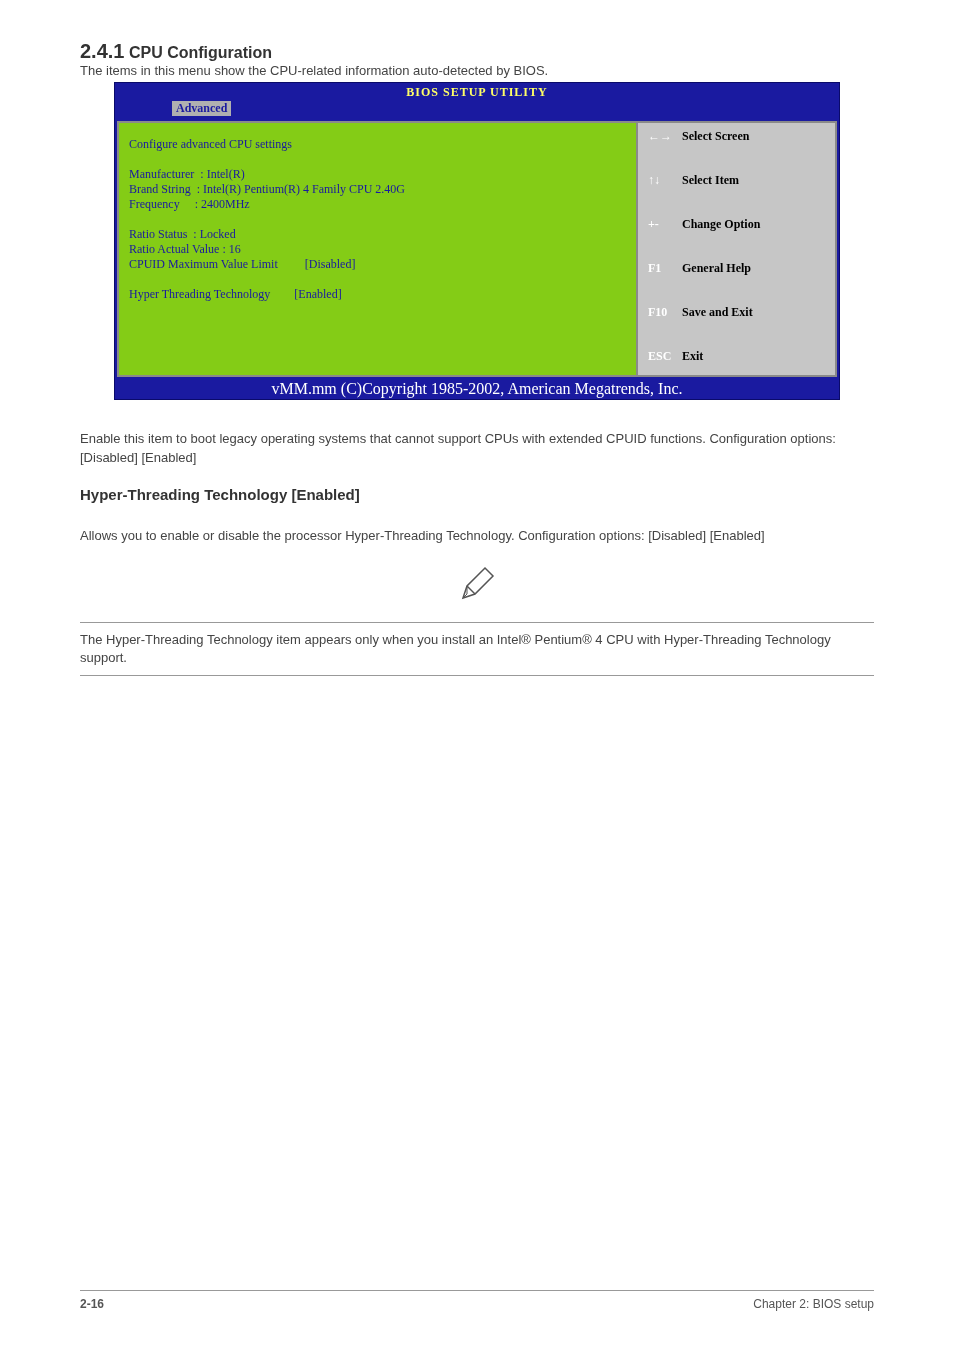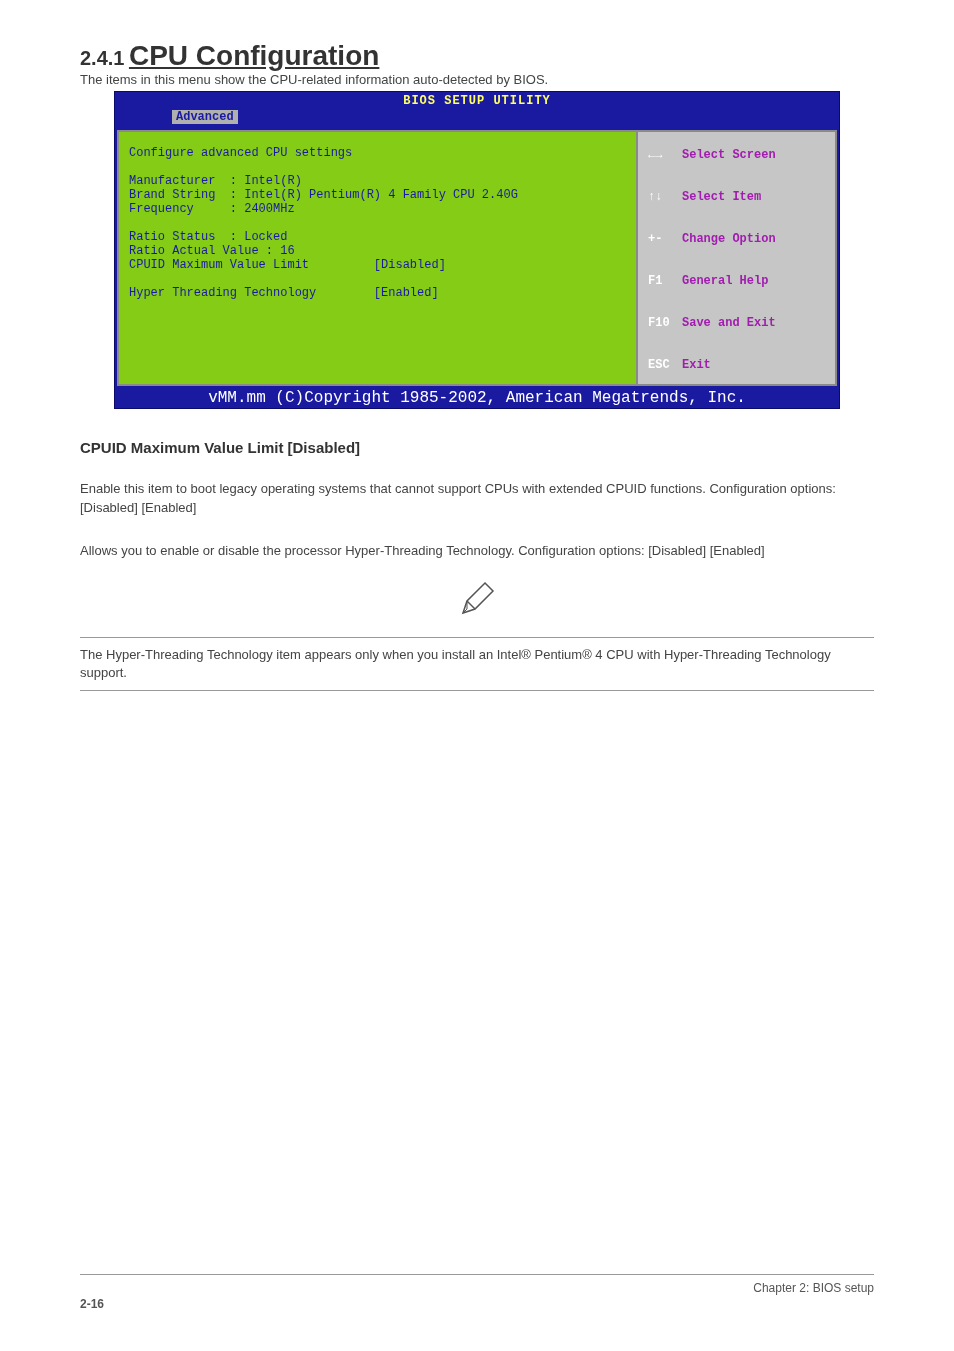--- a/index.html
+++ b/index.html
@@ -15,37 +15,36 @@
   .page {
     width: 100%;
   }
   .section-num {
     font-size: 20px;
     font-weight: bold;
     color: #333;
     margin-bottom: 21px;
   }
   .section-title {
-    font-size: 28px;
+    font-size: 16px;
     font-weight: bold;
     color: #333;
     margin-bottom: 6px;
-    text-decoration: underline;
   }
   .section-desc {
     font-size: 13px;
     color: #444;
     margin-bottom: 4px;
   }
   
   .bios {
     width: 726px;
     margin: 0 auto 30px auto;
     border: 1px solid #0a0a6a;
-    font-family: Liberation Mono, monospace;
+    font-family: Liberation Serif, serif;
     font-size: 12px;
   }
   .bios-title {
     background: #1a1aa0;
     color: #ffff66;
     font-weight: bold;
     letter-spacing: 1px;
     text-align: center;
     padding: 2px 0 0 0;
     height: 18px;
@@ -106,21 +105,21 @@
     position: absolute;
     bottom: 4px;
     left: 4px;
     right: 4px;
     color: #ffffff;
   }
   .navblock .krow { line-height:14px; }
   .navblock .kk { color:#ffffff; font-weight:bold; display:inline-block; width:34px;}
   .navblock .kl { color:#ffff66; font-weight:bold;}
   
-  .navblock .kl { color:#a21caf; }
+  .navblock .kl { color:#000000; }
   
   
   
   h3.field-title {
     font-size: 15px;
     font-weight: bold;
     color: #333;
     margin-top: 18px;
     margin-bottom: 4px;
   }
@@ -159,21 +158,21 @@
     bottom: 40px;
     left: 80px;
     right: 80px;
     border-top: 1px solid #999;
     padding-top: 6px;
     display: flex;
     justify-content: space-between;
     font-size: 12px;
     color: #555;
   }
-  .pf-left { font-weight: bold; margin-top: 16px; }
+  .pf-left { font-weight: bold; }
   .pf-right { }
 </style>
 </head>
 <body>
 
 <div class="page">
 
   <div>
     <span class="section-num">2.4.1</span>
     <span class="section-title">CPU Configuration</span>
@@ -206,23 +205,23 @@
             <div class="krow"><span class="kk">F1</span><span class="kl">General Help</span></div>
             <div class="krow"><span class="kk">F10</span><span class="kl">Save and Exit</span></div>
             <div class="krow"><span class="kk">ESC</span><span class="kl">Exit</span></div>
           </div>
         </div>
       </div>
     </div>
     <div class="bios-footer">vMM.mm (C)Copyright 1985-2002, American Megatrends, Inc.</div>
   </div>
 
-  <h3 class="field-title">CPUID Maximum Value Limit [Disabled]</h3>
   <p class="field-desc">Enable this item to boot legacy operating systems that cannot support CPUs with extended CPUID functions. Configuration options: [Disabled] [Enabled]</p>
 
+  <h3 class="field-title">Hyper-Threading Technology [Enabled]</h3>
   <p class="field-desc">Allows you to enable or disable the processor Hyper-Threading Technology. Configuration options: [Disabled] [Enabled]</p>
 
   <div class="note-wrap">
     <svg class="pencil-icon" viewBox="0 0 40 40">
       <path d="M6 34 L10 22 L28 4 L36 12 L18 30 Z" fill="none" stroke="#555" stroke-width="1.5"></path>
       <path d="M10 22 L18 30" fill="none" stroke="#555" stroke-width="1.5"></path>
       <path d="M6 34 L10 30 L10 22" fill="none" stroke="#555" stroke-width="1"></path>
     </svg>
     <div class="note-lines">The Hyper-Threading Technology item appears only when you install an Intel® Pentium® 4 CPU with Hyper-Threading Technology support.</div>
   </div>

